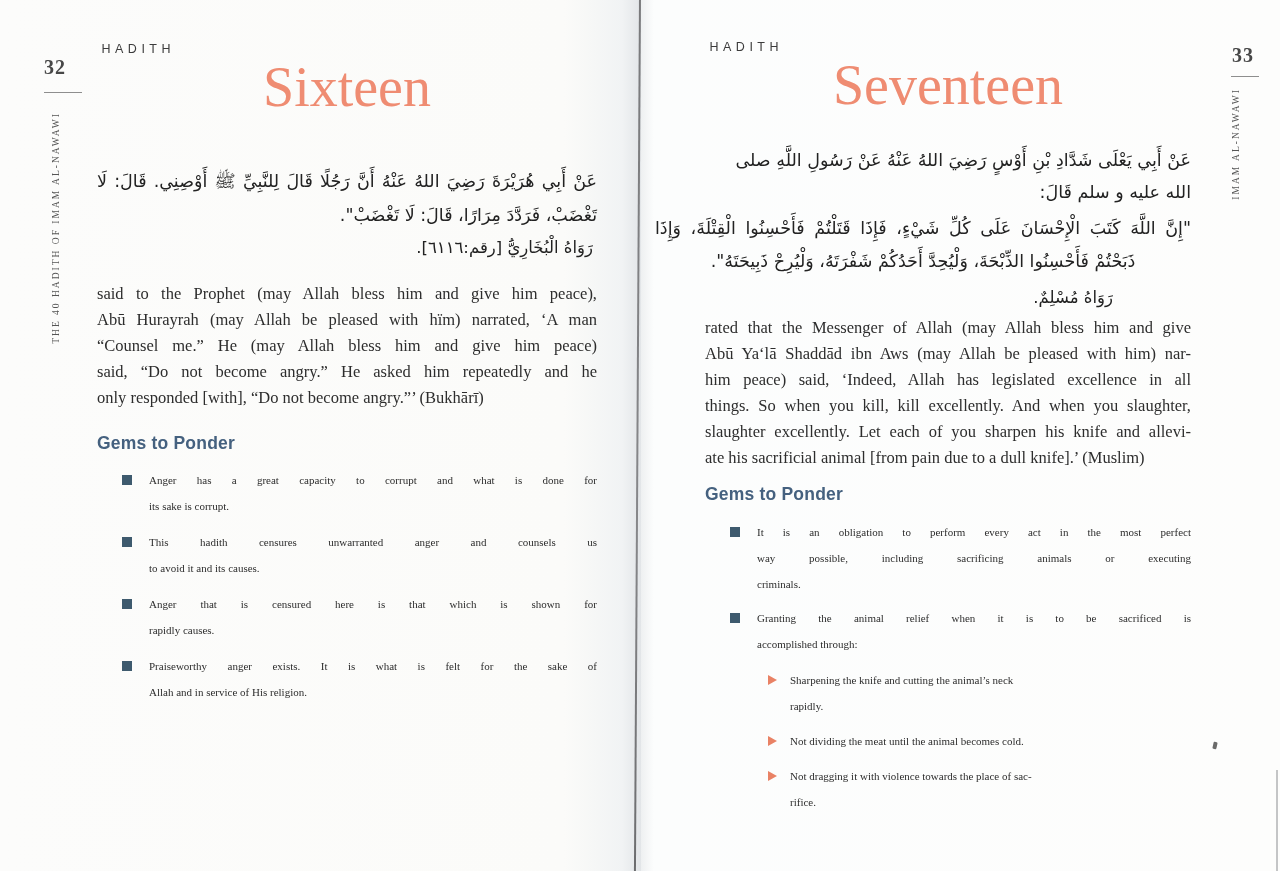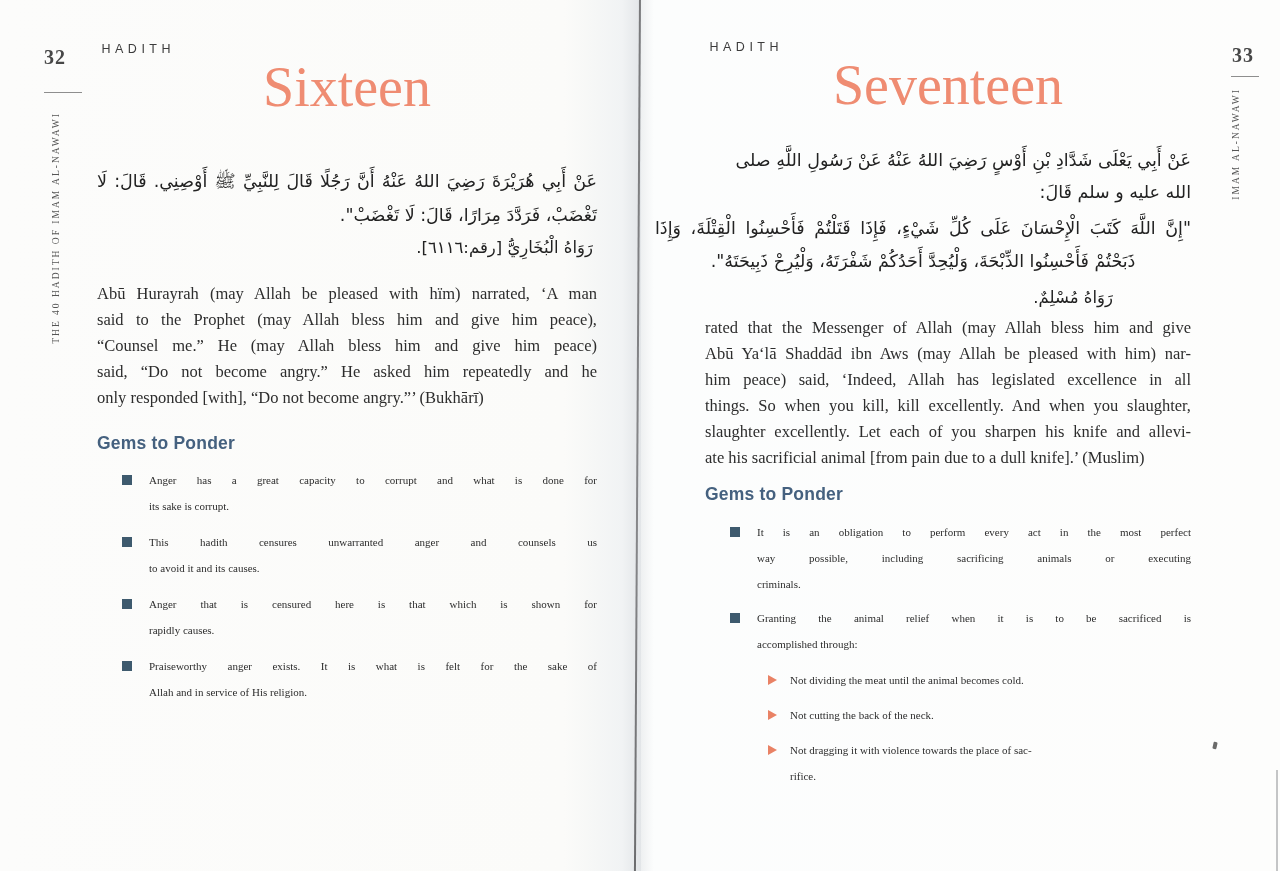--- a/index.html
+++ b/index.html
@@ -94,34 +94,34 @@
     border-left:9px solid #E98265;
     border-top:5.5px solid transparent;border-bottom:5.5px solid transparent;
   }
 </style>
 </head>
 <body>
 
 <div>
 
   <div class="page page-left">
-    <div class="pn" style="left:44px;top:46px;">32</div>
+    <div class="pn" style="left:44px;top:56px;">32</div>
     <div class="pn-rule" style="left:44px;top:92px;width:38px;"></div>
     <div class="vtext" style="left:51px;top:112px;">THE 40 HADITH OF IMAM AL-NAWAWI</div>
 
     <div class="content content-l">
       <div class="kicker">HADITH</div>
       <h1 class="chapter-title">Sixteen</h1>
 
       <div class="arabic arabic-main ar-just" dir="rtl">عَنْ أَبِي هُرَيْرَةَ رَضِيَ اللهُ عَنْهُ أَنَّ رَجُلًا قَالَ لِلنَّبِيِّ ﷺ أَوْصِنِي. قَالَ: لَا تَغْضَبْ، فَرَدَّدَ مِرَارًا، قَالَ: لَا تَغْضَبْ".</div>
       <div class="arabic-source" dir="rtl">رَوَاهُ الْبُخَارِيُّ [رقم:٦١١٦].</div>
 
       <div class="translation">
+          <div class="ln">said to the Prophet (may Allah bless him and give him peace),</div>
           <div class="ln">Abū Hurayrah (may Allah be pleased with hïm) narrated, ‘A man</div>
-          <div class="ln">said to the Prophet (may Allah bless him and give him peace),</div>
           <div class="ln">“Counsel me.” He (may Allah bless him and give him peace)</div>
           <div class="ln">said, “Do not become angry.” He asked him repeatedly and he</div>
           <div class="ln ln-last">only responded [with], “Do not become angry.”’ (Bukhārī)</div>
         </div>
 
       <h2 class="gems-heading">Gems to Ponder</h2>
       <div class="gem-list">
         <div class="gem">
           <span class="sq"></span>
           <div class="gbody">
@@ -200,27 +200,28 @@
           <span class="sq"></span>
           <div class="gbody">
             <div class="gtext">
                 <div class="ln">Granting the animal relief when it is to be sacrificed is</div>
                 <div class="ln ln-last">accomplished through:</div>
               </div>
             <div class="sub-list">
               <div class="sub">
                 <span class="tri"></span>
                 <div class="gtext">
-                    <div class="ln ln-last">Not dividing the meat until the animal becomes cold.</div>
+                    <div class="ln">Sharpening the knife and cutting the animal’s neck</div>
+                    <div class="ln ln-last">rapidly.</div>
                   </div>
               </div>
               <div class="sub">
                 <span class="tri"></span>
                 <div class="gtext">
-                    <div class="ln ln-last">Not cutting the back of the neck.</div>
+                    <div class="ln ln-last">Not dividing the meat until the animal becomes cold.</div>
                   </div>
               </div>
               <div class="sub">
                 <span class="tri"></span>
                 <div class="gtext">
                     <div class="ln">Not dragging it with violence towards the place of sac-</div>
                     <div class="ln ln-last">rifice.</div>
                   </div>
               </div>
             </div>

